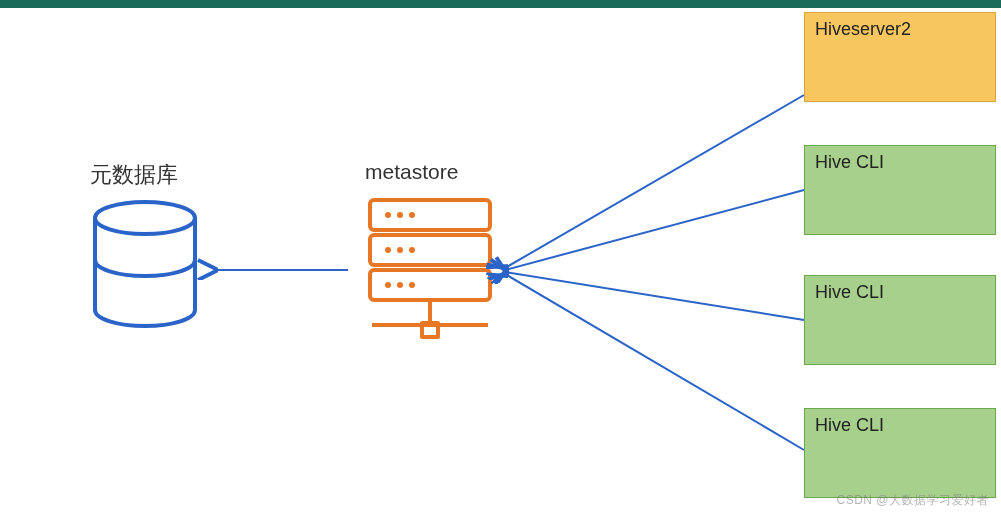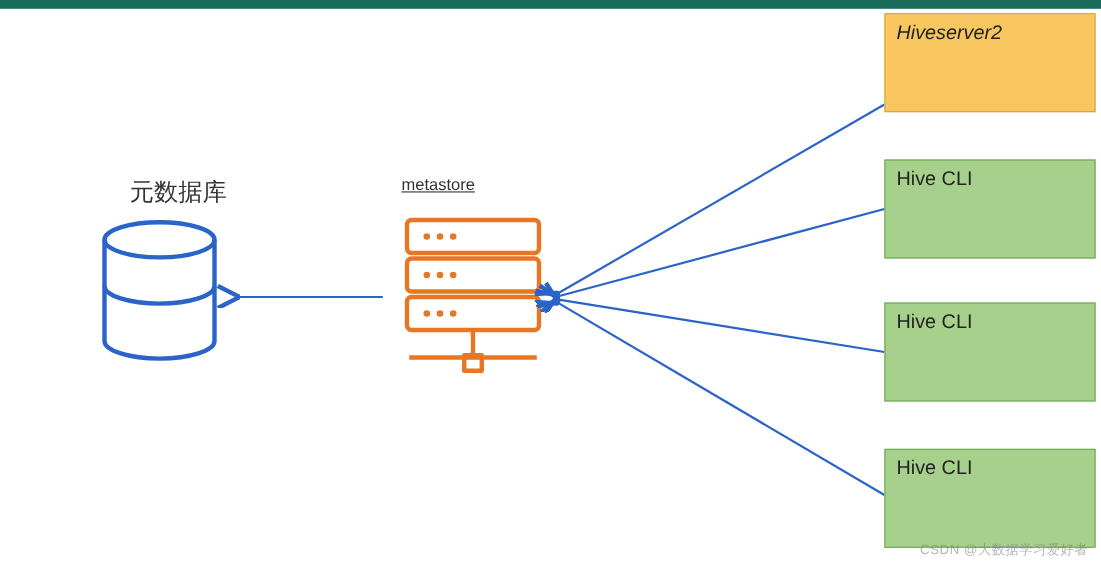--- a/index.html
+++ b/index.html
@@ -16,22 +16,22 @@
     position: absolute;
     top: 0; left: 0; right: 0;
     height: 8px;
     background: #1b6b5a;
   }
   .label {
     position: absolute;
     font-size: 22px;
     color: #333;
   }
-  .db-label { left: 90px; top: 160px; margin-left: 28px; }
-  .meta-label { left: 365px; top: 160px; font-size: 15px; text-decoration: underline; }
+  .db-label { left: 90px; top: 160px; }
+  .meta-label { left: 365px; top: 160px; font-size: 21px; }
   .db-icon {
     position: absolute;
     left: 90px; top: 200px;
     width: 110px; height: 140px;
   }
   .server-icon {
     position: absolute;
     left: 360px; top: 195px;
     width: 140px; height: 160px;
   }
@@ -48,21 +48,20 @@
     height: 90px;
     border: 1px solid #6aa84f;
     padding: 6px 10px;
     font-size: 18px;
     color: #222;
   }
   .client-hs2 {
     top: 12px;
     background: #f7c65f;
     border-color: #d9a441;
-    font-style: italic;
   }
   .client-cli1 { top: 145px; background: #a8d08d; }
   .client-cli2 { top: 275px; background: #a8d08d; }
   .client-cli3 { top: 408px; background: #a8d08d; }
   .watermark {
     position: absolute;
     right: 12px;
     bottom: 6px;
     font-size: 12px;
     color: rgba(120,120,120,0.55);

